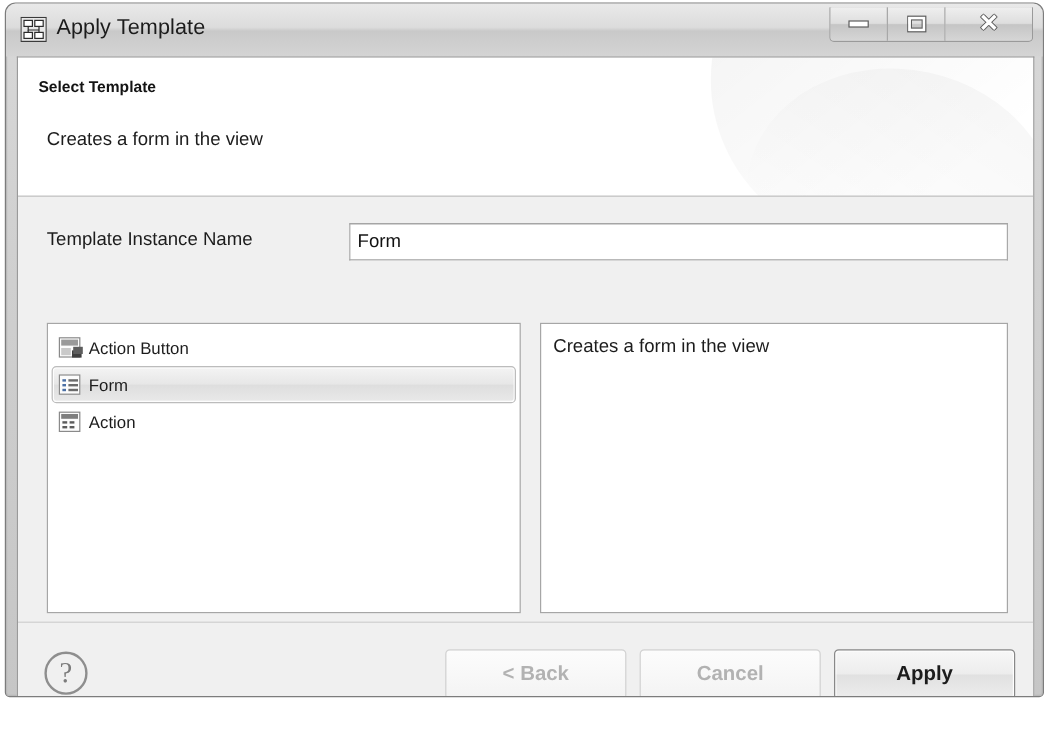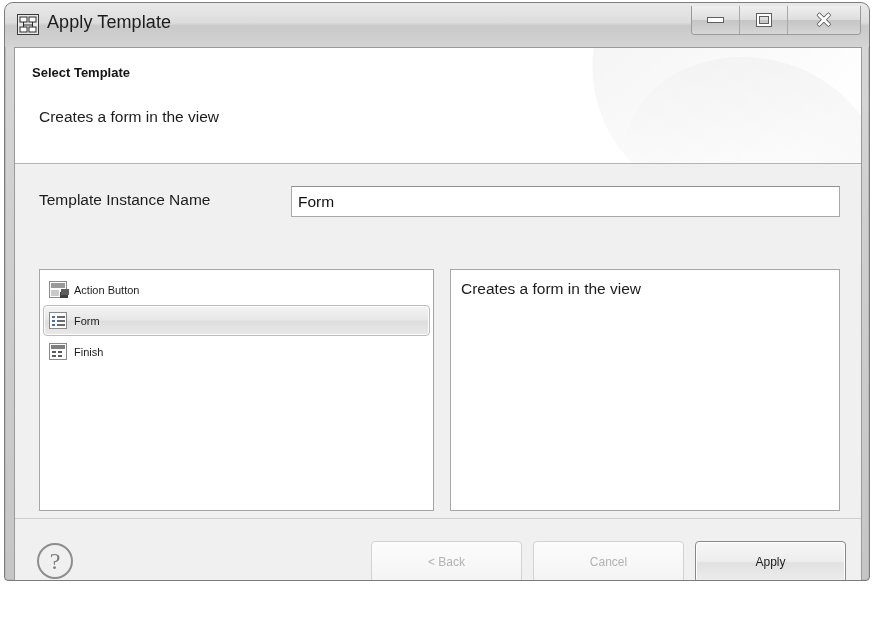--- a/index.html
+++ b/index.html
@@ -229,21 +229,21 @@
     box-sizing: border-box;
     border: 1px solid transparent;
     border-radius: 4px;
   }
   .list-item.selected {
     background: linear-gradient(to bottom, #f4f4f4 0%, #e7e7e7 48%, #dedede 52%, #e9e9e9 100%);
     border: 1px solid #bcbcbc;
     box-shadow: 0 0 0 1px #fdfdfd inset;
   }
   .list-item .li-label {
-    font-size: 11px;
+    font-size: 14px;
     color: #1c1c1c;
     margin-left: 7px;
   }
 
   .ti {
     width: 18px;
     height: 17px;
     flex: 0 0 auto;
     position: relative;
     box-sizing: border-box;
@@ -351,26 +351,27 @@
     gap: 11px;
   }
   .btn {
     width: 151px;
     height: 42px;
     box-sizing: border-box;
     border: 1px solid #b0b0b0;
     border-radius: 4px;
     background: linear-gradient(to bottom, #fbfbfb 0%, #f4f4f4 48%, #ececec 52%, #f6f6f6 100%);
     font-family: "Liberation Sans", sans-serif;
-    font-size: 12px;
+    font-size: 17px;
     color: #1c1c1c;
     display: flex;
     align-items: center;
     justify-content: center;
     padding: 12px;
+    font-weight: bold;
   }
   .btn.default {
     border: 2px solid #5c5c5c;
     background: linear-gradient(to bottom, #fafafa 0%, #eeeeee 48%, #e2e2e2 52%, #efefef 100%);
   }
   .btn.enabled {
     border: 1px solid #888888;
     background: linear-gradient(to bottom, #f7f7f7 0%, #ededed 48%, #e1e1e1 52%, #ededed 100%);
     box-shadow: 0 0 0 1px #ffffff inset;
   }
@@ -433,21 +434,21 @@
         <div class="list-item">
           <span class="ti ti-action"></span>
           <span class="li-label">Action Button</span>
         </div>
         <div class="list-item selected">
           <span class="ti ti-form"></span>
           <span class="li-label">Form</span>
         </div>
         <div class="list-item">
           <span class="ti ti-table"></span>
-          <span class="li-label">Finish</span>
+          <span class="li-label">Action</span>
         </div>
       </div>
 
       <div class="descbox">
         <div class="desc-text">Creates a form in the view</div>
       </div>
 
     </div>
 
     <div class="dlg-footer">

